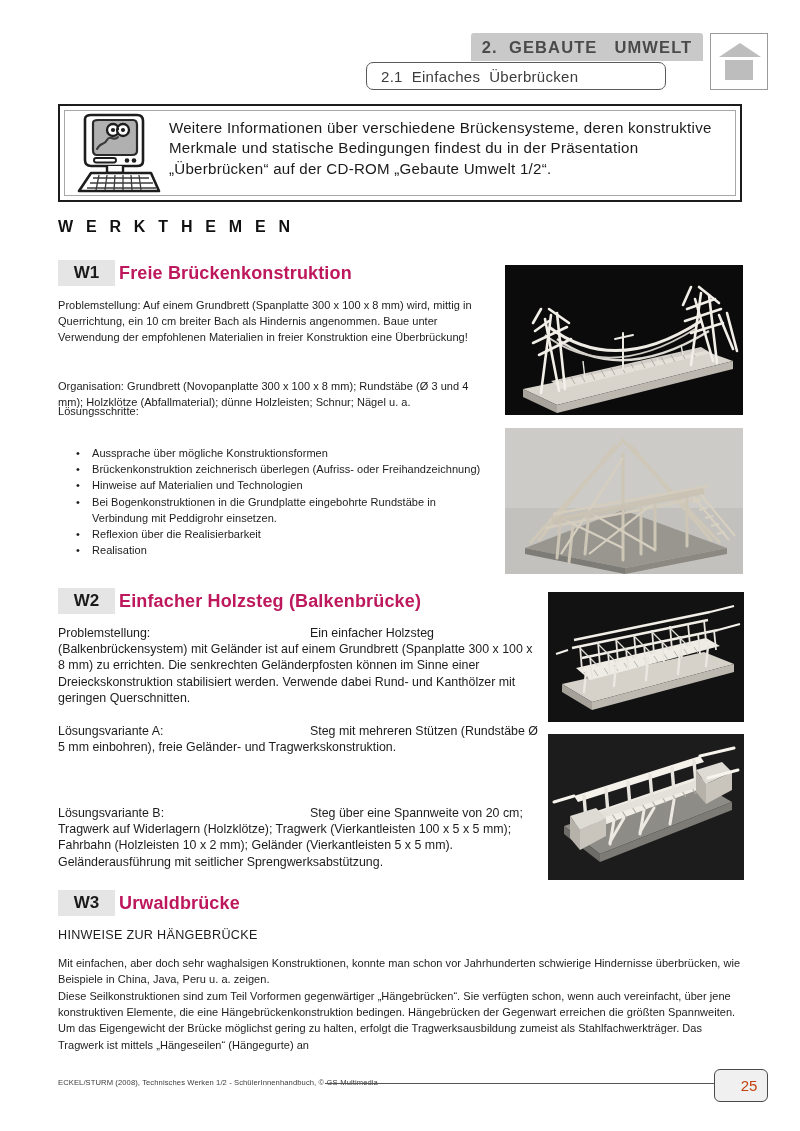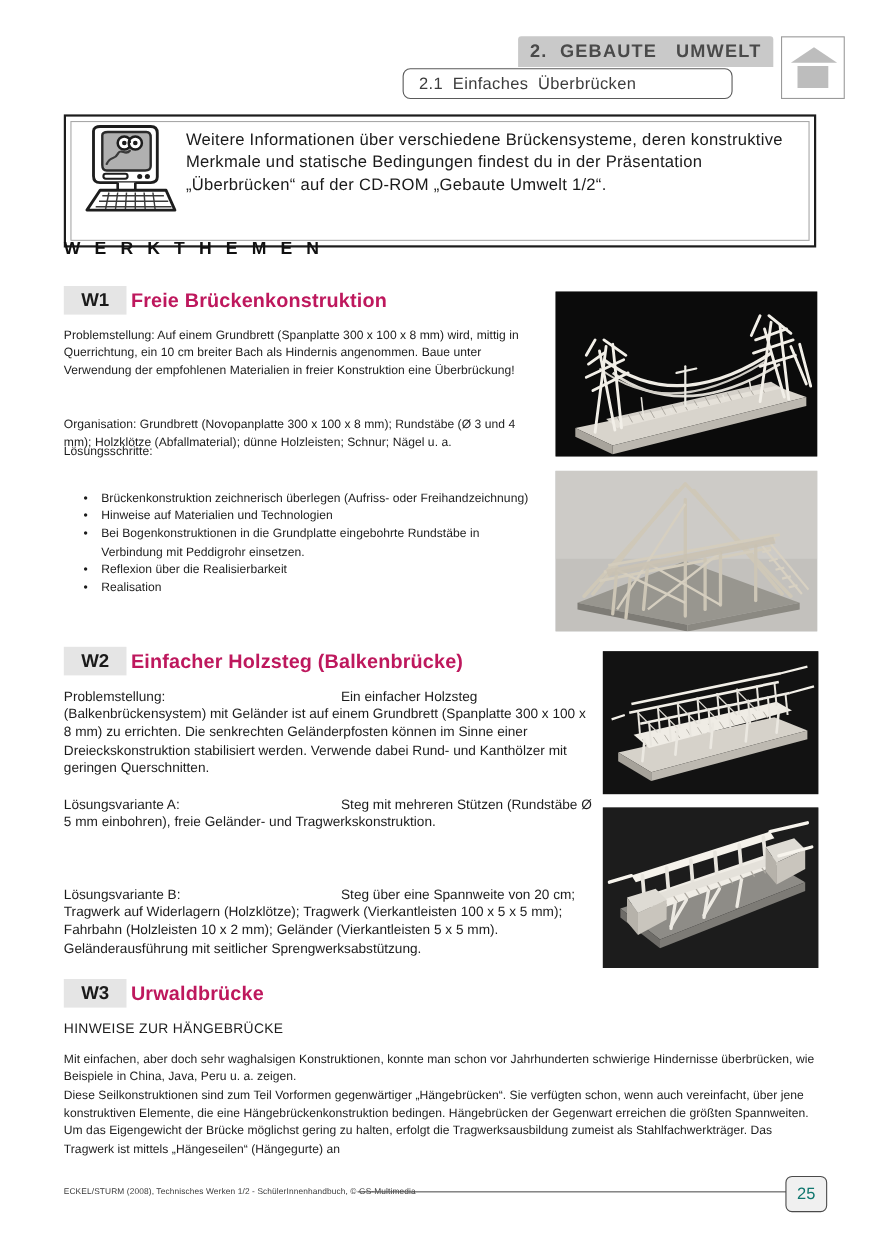--- a/index.html
+++ b/index.html
@@ -77,21 +77,21 @@
     position: absolute;
     left: 14px; top: 26px;
     width: 28px; height: 20px;
     background: #bdbdbd;
   }
 
   
   #info-box {
     position: absolute;
     left: 58px; top: 104px;
-    width: 684px; height: 121px;
+    width: 684px; height: 98px;
     border: 2.6px solid #1c1c1c;
     box-sizing: border-box;
     background: #fff;
   }
   #info-box-inner {
     position: absolute;
     left: 4px; top: 4px; right: 4px; bottom: 4px;
     border: 1px solid #a8a8a8;
     display: flex;
     align-items: flex-start;
@@ -222,21 +222,22 @@
     position: absolute;
     left: 714px; top: 1069px;
     width: 36px; height: 31px;
     border: 1.6px solid #4a4a4a;
     border-radius: 6px;
     background: #f0f0f0;
     display: flex;
     align-items: center;
     justify-content: center;
     font-size: 15px;
-    color: #0f766e;
+    color: #c2410c;
+    padding-left: 16px;
   }
 </style>
 </head>
 <body>
 
 <div id="header-band">
 
   <div id="chapter-tab">
     <span class="label">2.  GEBAUTE   UMWELT</span>
   </div>
@@ -303,20 +304,21 @@
 </div>
 
 <div class="para" style="left:58px; top:297px; width:434px;">Problemstellung: Auf einem Grundbrett (Spanplatte 300 x 100 x 8 mm) wird, mittig in Querrichtung, ein 10 cm breiter Bach als Hindernis angenommen. Baue unter Verwendung der empfohlenen Materialien in freier Konstruktion eine Überbrückung!</div>
 
 <div class="para" style="left:58px; top:378px; width:434px;">Organisation: Grundbrett (Novopanplatte 300 x 100 x 8 mm); Rundstäbe (Ø 3 und 4 mm); Holzklötze (Abfallmaterial); dünne Holzleisten; Schnur; Nägel u. a.</div>
 
 <div class="para" style="left:58px; top:403px; width:434px;">Lösungsschritte:</div>
 
 <div class="para" style="left:58px; top:445px; width:434px;">
   <ul class="bullets">
+    <li>Aussprache über mögliche Konstruktionsformen</li>
     <li>Brückenkonstruktion zeichnerisch überlegen (Aufriss- oder Freihandzeichnung)</li>
     <li>Hinweise auf Materialien und Technologien</li>
     <li>Bei Bogenkonstruktionen in die Grundplatte eingebohrte Rundstäbe in Verbindung mit Peddigrohr einsetzen.</li>
     <li>Reflexion über die Realisierbarkeit</li>
     <li>Realisation</li>
   </ul>
 </div>
 
 <div class="task-head" style="left:58px; top:588px;">
   <span class="wnum">W2</span><span class="wtitle">Einfacher Holzsteg (Balkenbrücke)</span>

